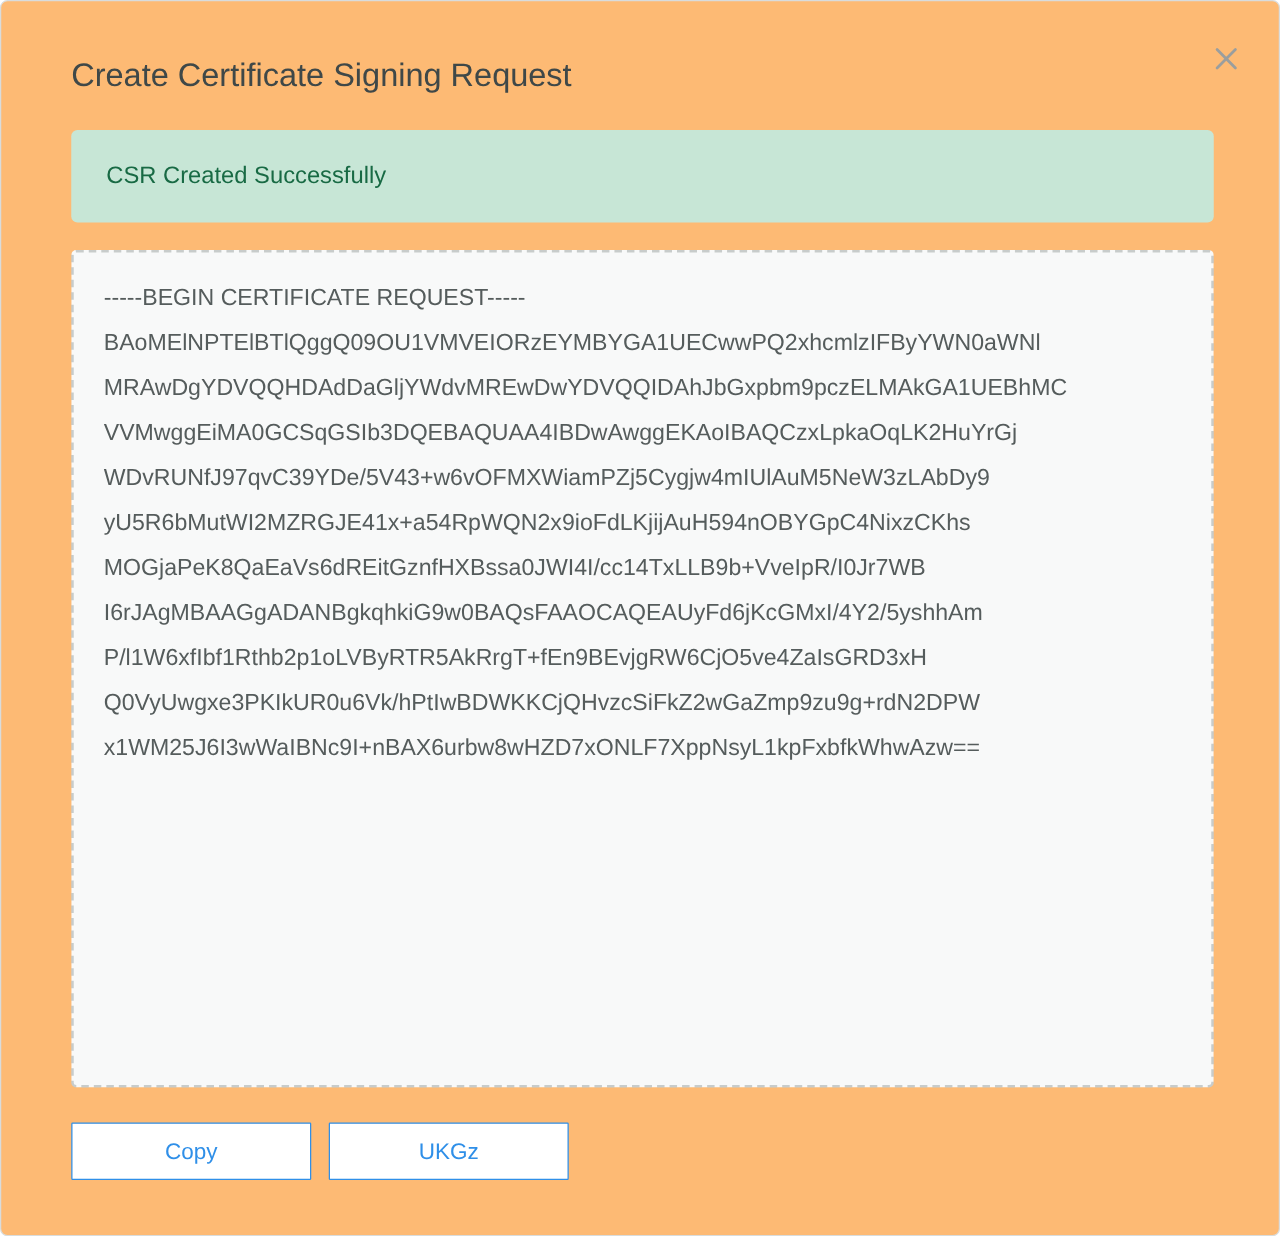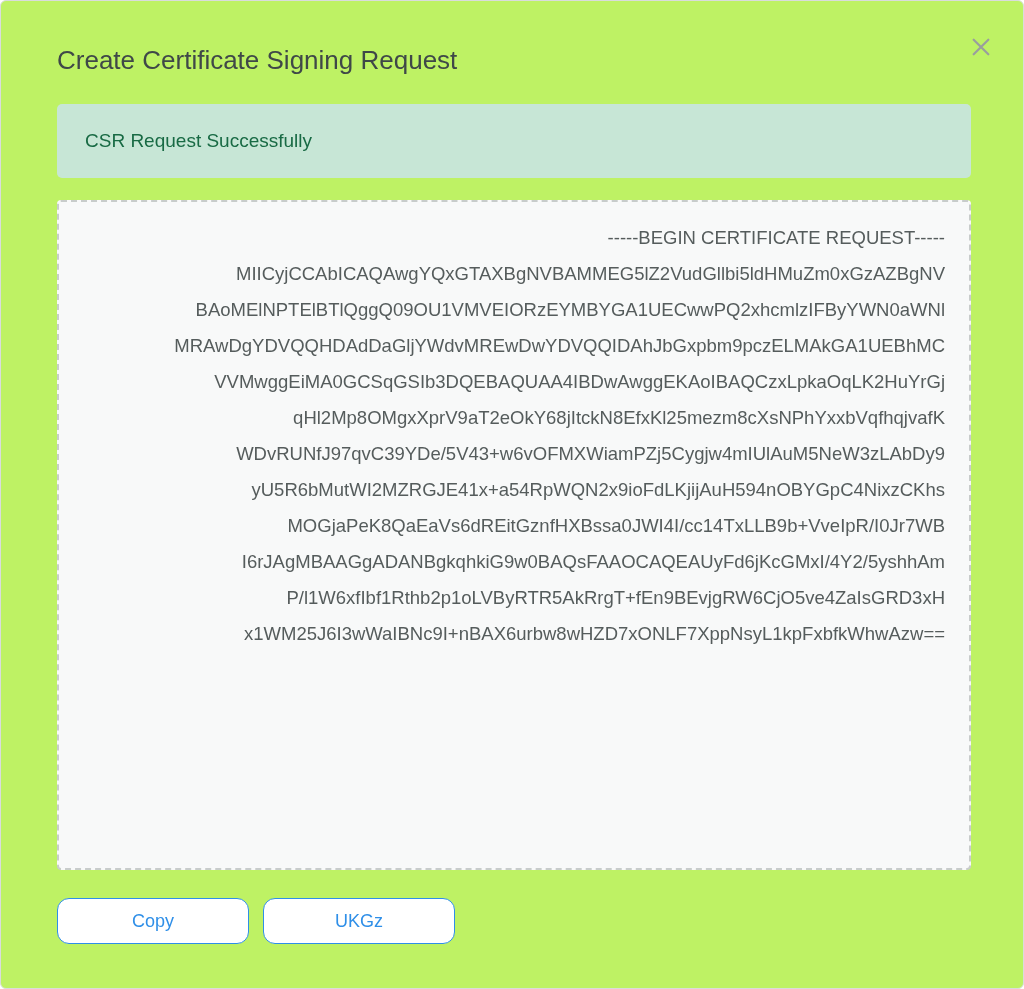--- a/index.html
+++ b/index.html
@@ -11,21 +11,21 @@
     width: 1024px;
     height: 989px;
     overflow: hidden;
   }
   .modal {
     position: relative;
     width: 1024px;
     height: 989px;
     border: 1px solid #d9dcdc;
     border-radius: 6px;
-    background: #bef264;
+    background: #fdba74;
     padding: 0;
   }
   .close-btn {
     position: absolute;
     top: 30px;
     right: 26px;
     width: 32px;
     height: 32px;
     cursor: pointer;
     display: flex;
@@ -56,31 +56,31 @@
     border-radius: 4px;
     background: #f8f9f9;
     padding: 18px 24px 18px 24px;
     font-size: 18.5px;
     line-height: 36px;
     color: #555c5c;
     font-family: -apple-system, BlinkMacSystemFont, "Segoe UI", Helvetica, Arial, sans-serif;
     word-break: break-all;
     height: 670px;
   }
-  .csr-line { display: block; text-align: right; }
+  .csr-line { display: block; }
   .button-row {
     display: flex;
     gap: 14px;
     padding-left: 56px;
   }
   .btn {
     min-width: 192px;
     height: 46px;
     border: 1.5px solid #2f8fe8;
-    border-radius: 12px;
+    border-radius: 1px;
     background: #ffffff;
     color: #2f8fe8;
     font-size: 18px;
     font-weight: 500;
     cursor: pointer;
     display: flex;
     align-items: center;
     justify-content: center;
   }
 </style>
@@ -91,35 +91,34 @@
 
   <div class="close-btn">
     <svg viewBox="0 0 24 24">
       <path d="M4 4 L20 20 M20 4 L4 20" stroke="currentColor" stroke-width="2.4" stroke-linecap="round" fill="none"></path>
     </svg>
   </div>
 
   <h1 class="title">Create Certificate Signing Request</h1>
 
   <div class="success-banner">
-    <span>CSR Request Successfully</span>
+    <span>CSR Created Successfully</span>
   </div>
 
   <div class="csr-box">
     <span class="csr-line">-----BEGIN CERTIFICATE REQUEST-----</span>
-    <span class="csr-line">MIICyjCCAbICAQAwgYQxGTAXBgNVBAMMEG5lZ2VudGllbi5ldHMuZm0xGzAZBgNV</span>
     <span class="csr-line">BAoMElNPTElBTlQggQ09OU1VMVEIORzEYMBYGA1UECwwPQ2xhcmlzIFByYWN0aWNl</span>
     <span class="csr-line">MRAwDgYDVQQHDAdDaGljYWdvMREwDwYDVQQIDAhJbGxpbm9pczELMAkGA1UEBhMC</span>
     <span class="csr-line">VVMwggEiMA0GCSqGSIb3DQEBAQUAA4IBDwAwggEKAoIBAQCzxLpkaOqLK2HuYrGj</span>
-    <span class="csr-line">qHl2Mp8OMgxXprV9aT2eOkY68jItckN8EfxKl25mezm8cXsNPhYxxbVqfhqjvafK</span>
     <span class="csr-line">WDvRUNfJ97qvC39YDe/5V43+w6vOFMXWiamPZj5Cygjw4mIUlAuM5NeW3zLAbDy9</span>
     <span class="csr-line">yU5R6bMutWI2MZRGJE41x+a54RpWQN2x9ioFdLKjijAuH594nOBYGpC4NixzCKhs</span>
     <span class="csr-line">MOGjaPeK8QaEaVs6dREitGznfHXBssa0JWI4I/cc14TxLLB9b+VveIpR/I0Jr7WB</span>
     <span class="csr-line">I6rJAgMBAAGgADANBgkqhkiG9w0BAQsFAAOCAQEAUyFd6jKcGMxI/4Y2/5yshhAm</span>
     <span class="csr-line">P/l1W6xfIbf1Rthb2p1oLVByRTR5AkRrgT+fEn9BEvjgRW6CjO5ve4ZaIsGRD3xH</span>
+    <span class="csr-line">Q0VyUwgxe3PKIkUR0u6Vk/hPtIwBDWKKCjQHvzcSiFkZ2wGaZmp9zu9g+rdN2DPW</span>
     <span class="csr-line">x1WM25J6I3wWaIBNc9I+nBAX6urbw8wHZD7xONLF7XppNsyL1kpFxbfkWhwAzw==</span>
     <span class="csr-line"></span>
   </div>
 
   <div class="button-row">
     <button class="btn">Copy</button>
     <button class="btn">UKGz</button>
   </div>
 
 </div>

